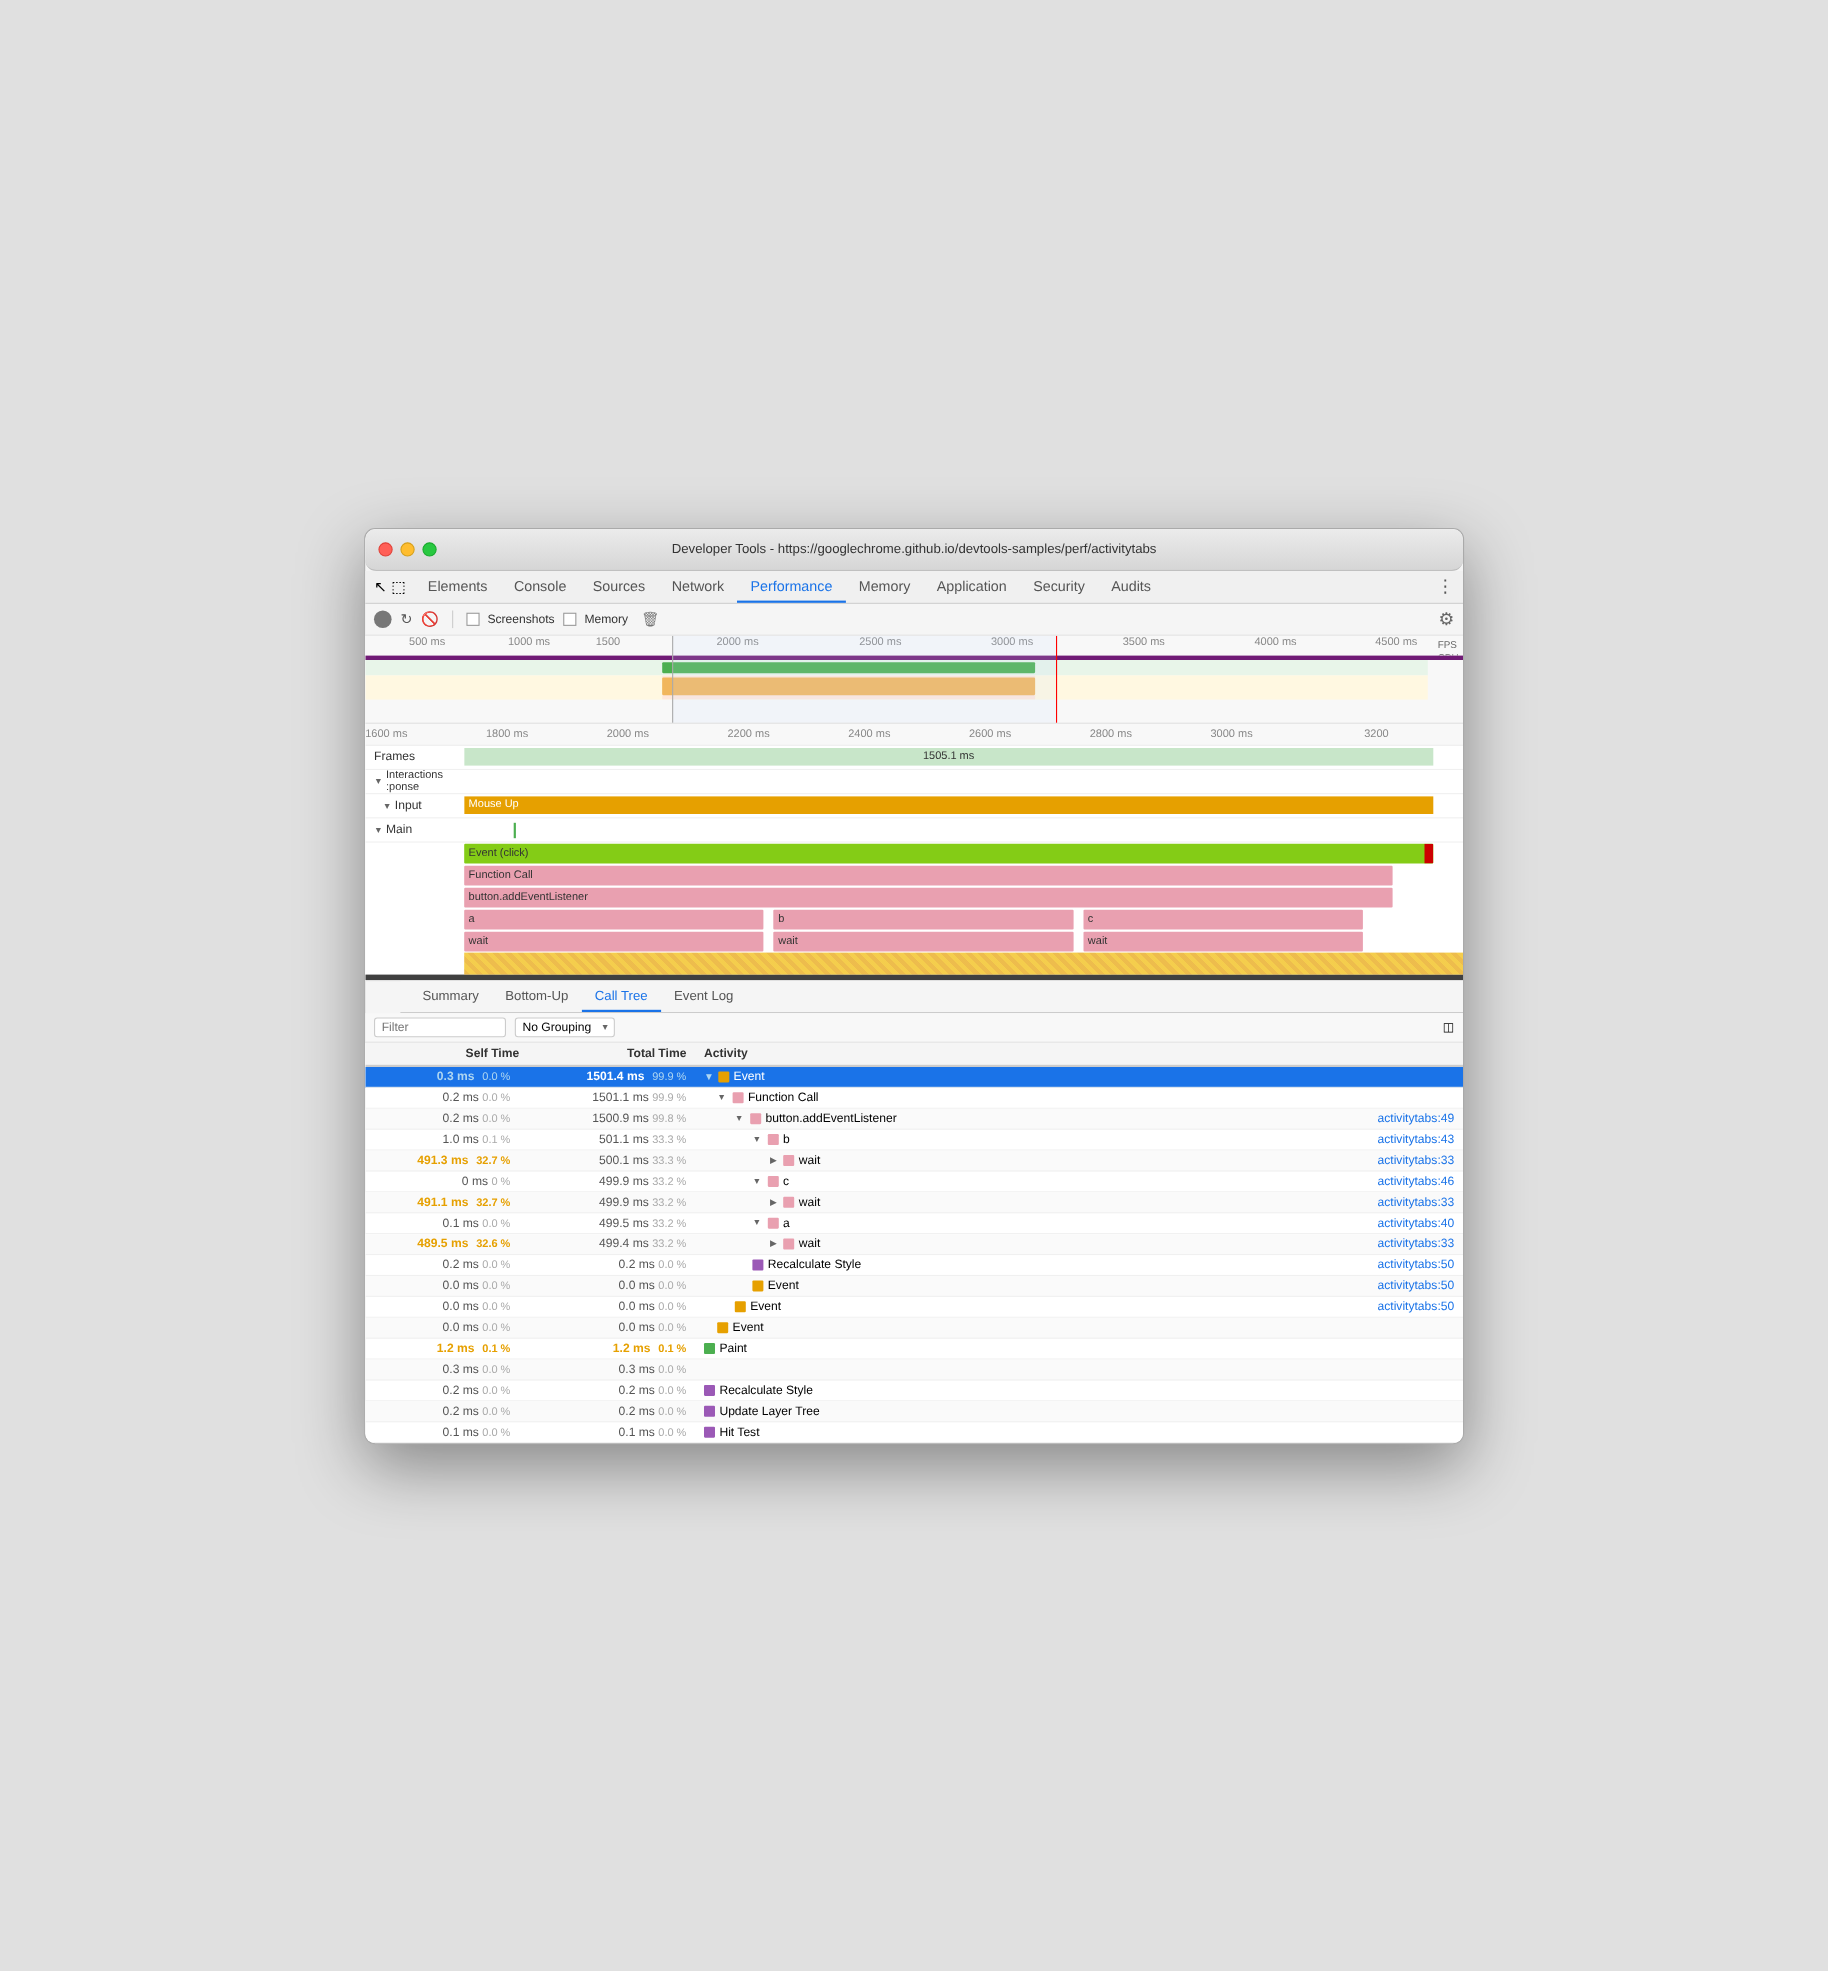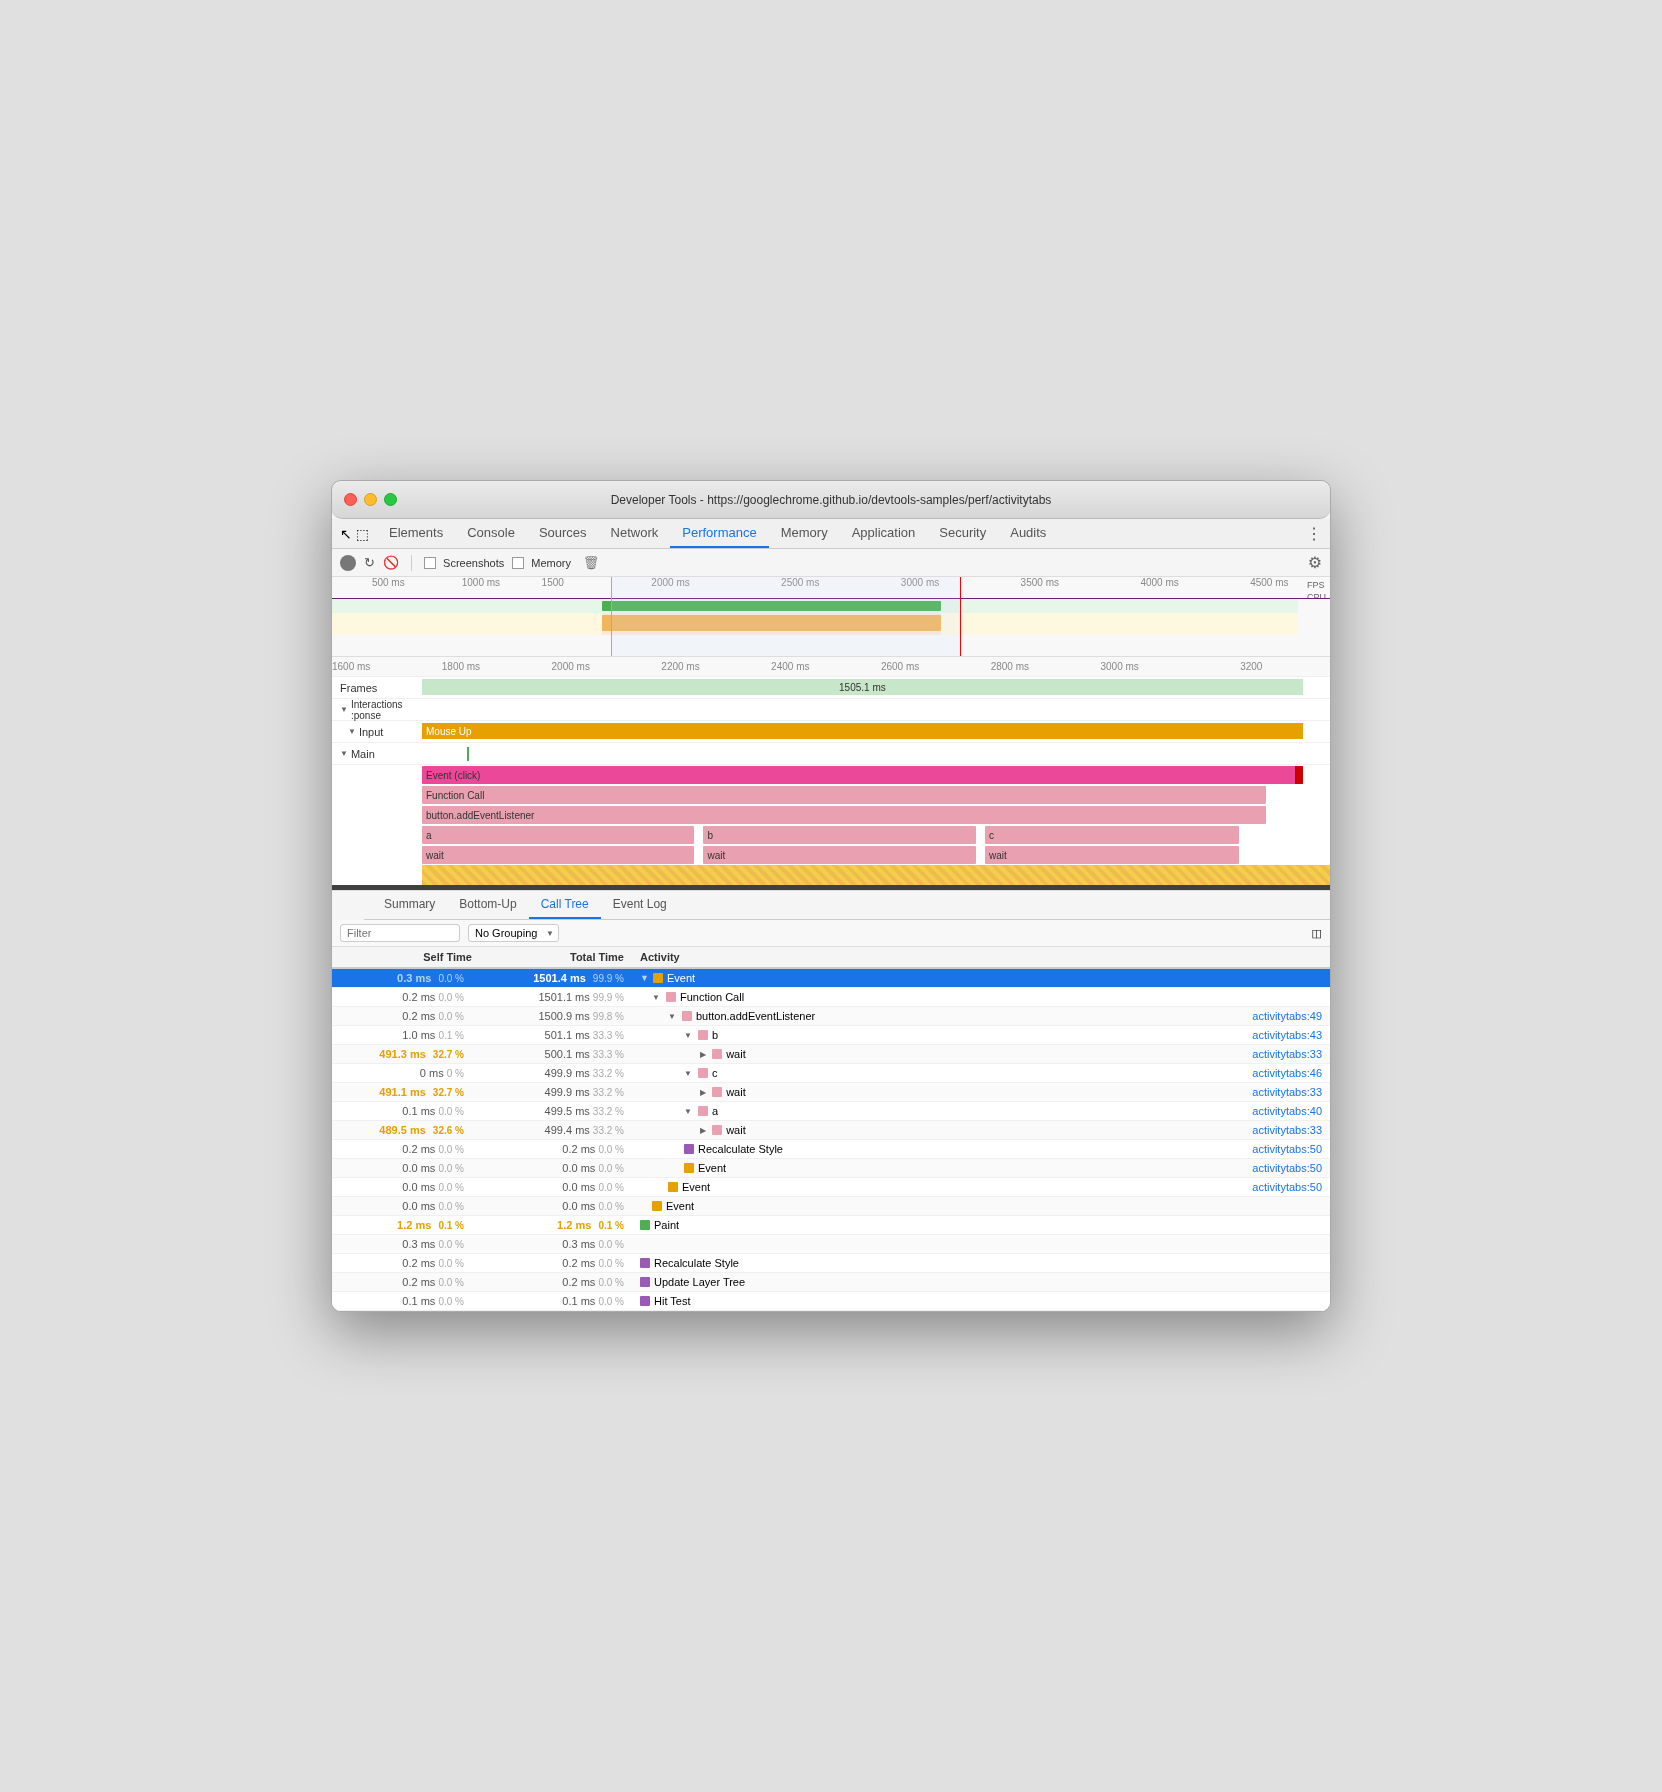--- a/index.html
+++ b/index.html
@@ -103,21 +103,21 @@
       margin-left: auto;
       font-size: 16px; color: #666; cursor: pointer;
     }
     .timeline-area {
       background: white;
       border-bottom: 1px solid #ddd;
       overflow: hidden;
     }
     .timeline-ruler {
       background: #f8f8f8;
-      border-bottom: 1px solid #701a75;
+      border-bottom: 4px solid #701a75;
       display: flex;
       align-items: center;
       height: 22px;
       position: relative;
       overflow: hidden;
     }
     .ruler-label {
       font-size: 10px;
       color: #888;
       position: absolute;
@@ -427,21 +427,21 @@
           <span>Main</span>
         </div>
         <div class="track-content">
           <div style="position:absolute; left:5%; top:4px; width:2px; height:14px; background:#4caf50;"></div>
         </div>
       </div>
 
       <div class="flame-row">
         <div class="flame-label" style="padding-left:16px;"></div>
         <div class="flame-content" style="position:relative; height:20px;">
-          <div class="flame-bar" style="left:0; width:97%; background:#ec4899; color:#333;">
+          <div class="flame-bar" style="left:0; width:97%; background:#84cc16; color:#333;">
             <span>Event (click)</span>
             <div style="position:absolute; right:0; top:0; width:8px; height:100%; background:#cc0000;"></div>
           </div>
         </div>
       </div>
 
       <div class="flame-row">
         <div class="flame-label" style="padding-left:16px;"></div>
         <div class="flame-content" style="position:relative; height:20px;">
           <div class="flame-bar" style="left:0; width:93%; background:#e9a0b0; color:#333;">

